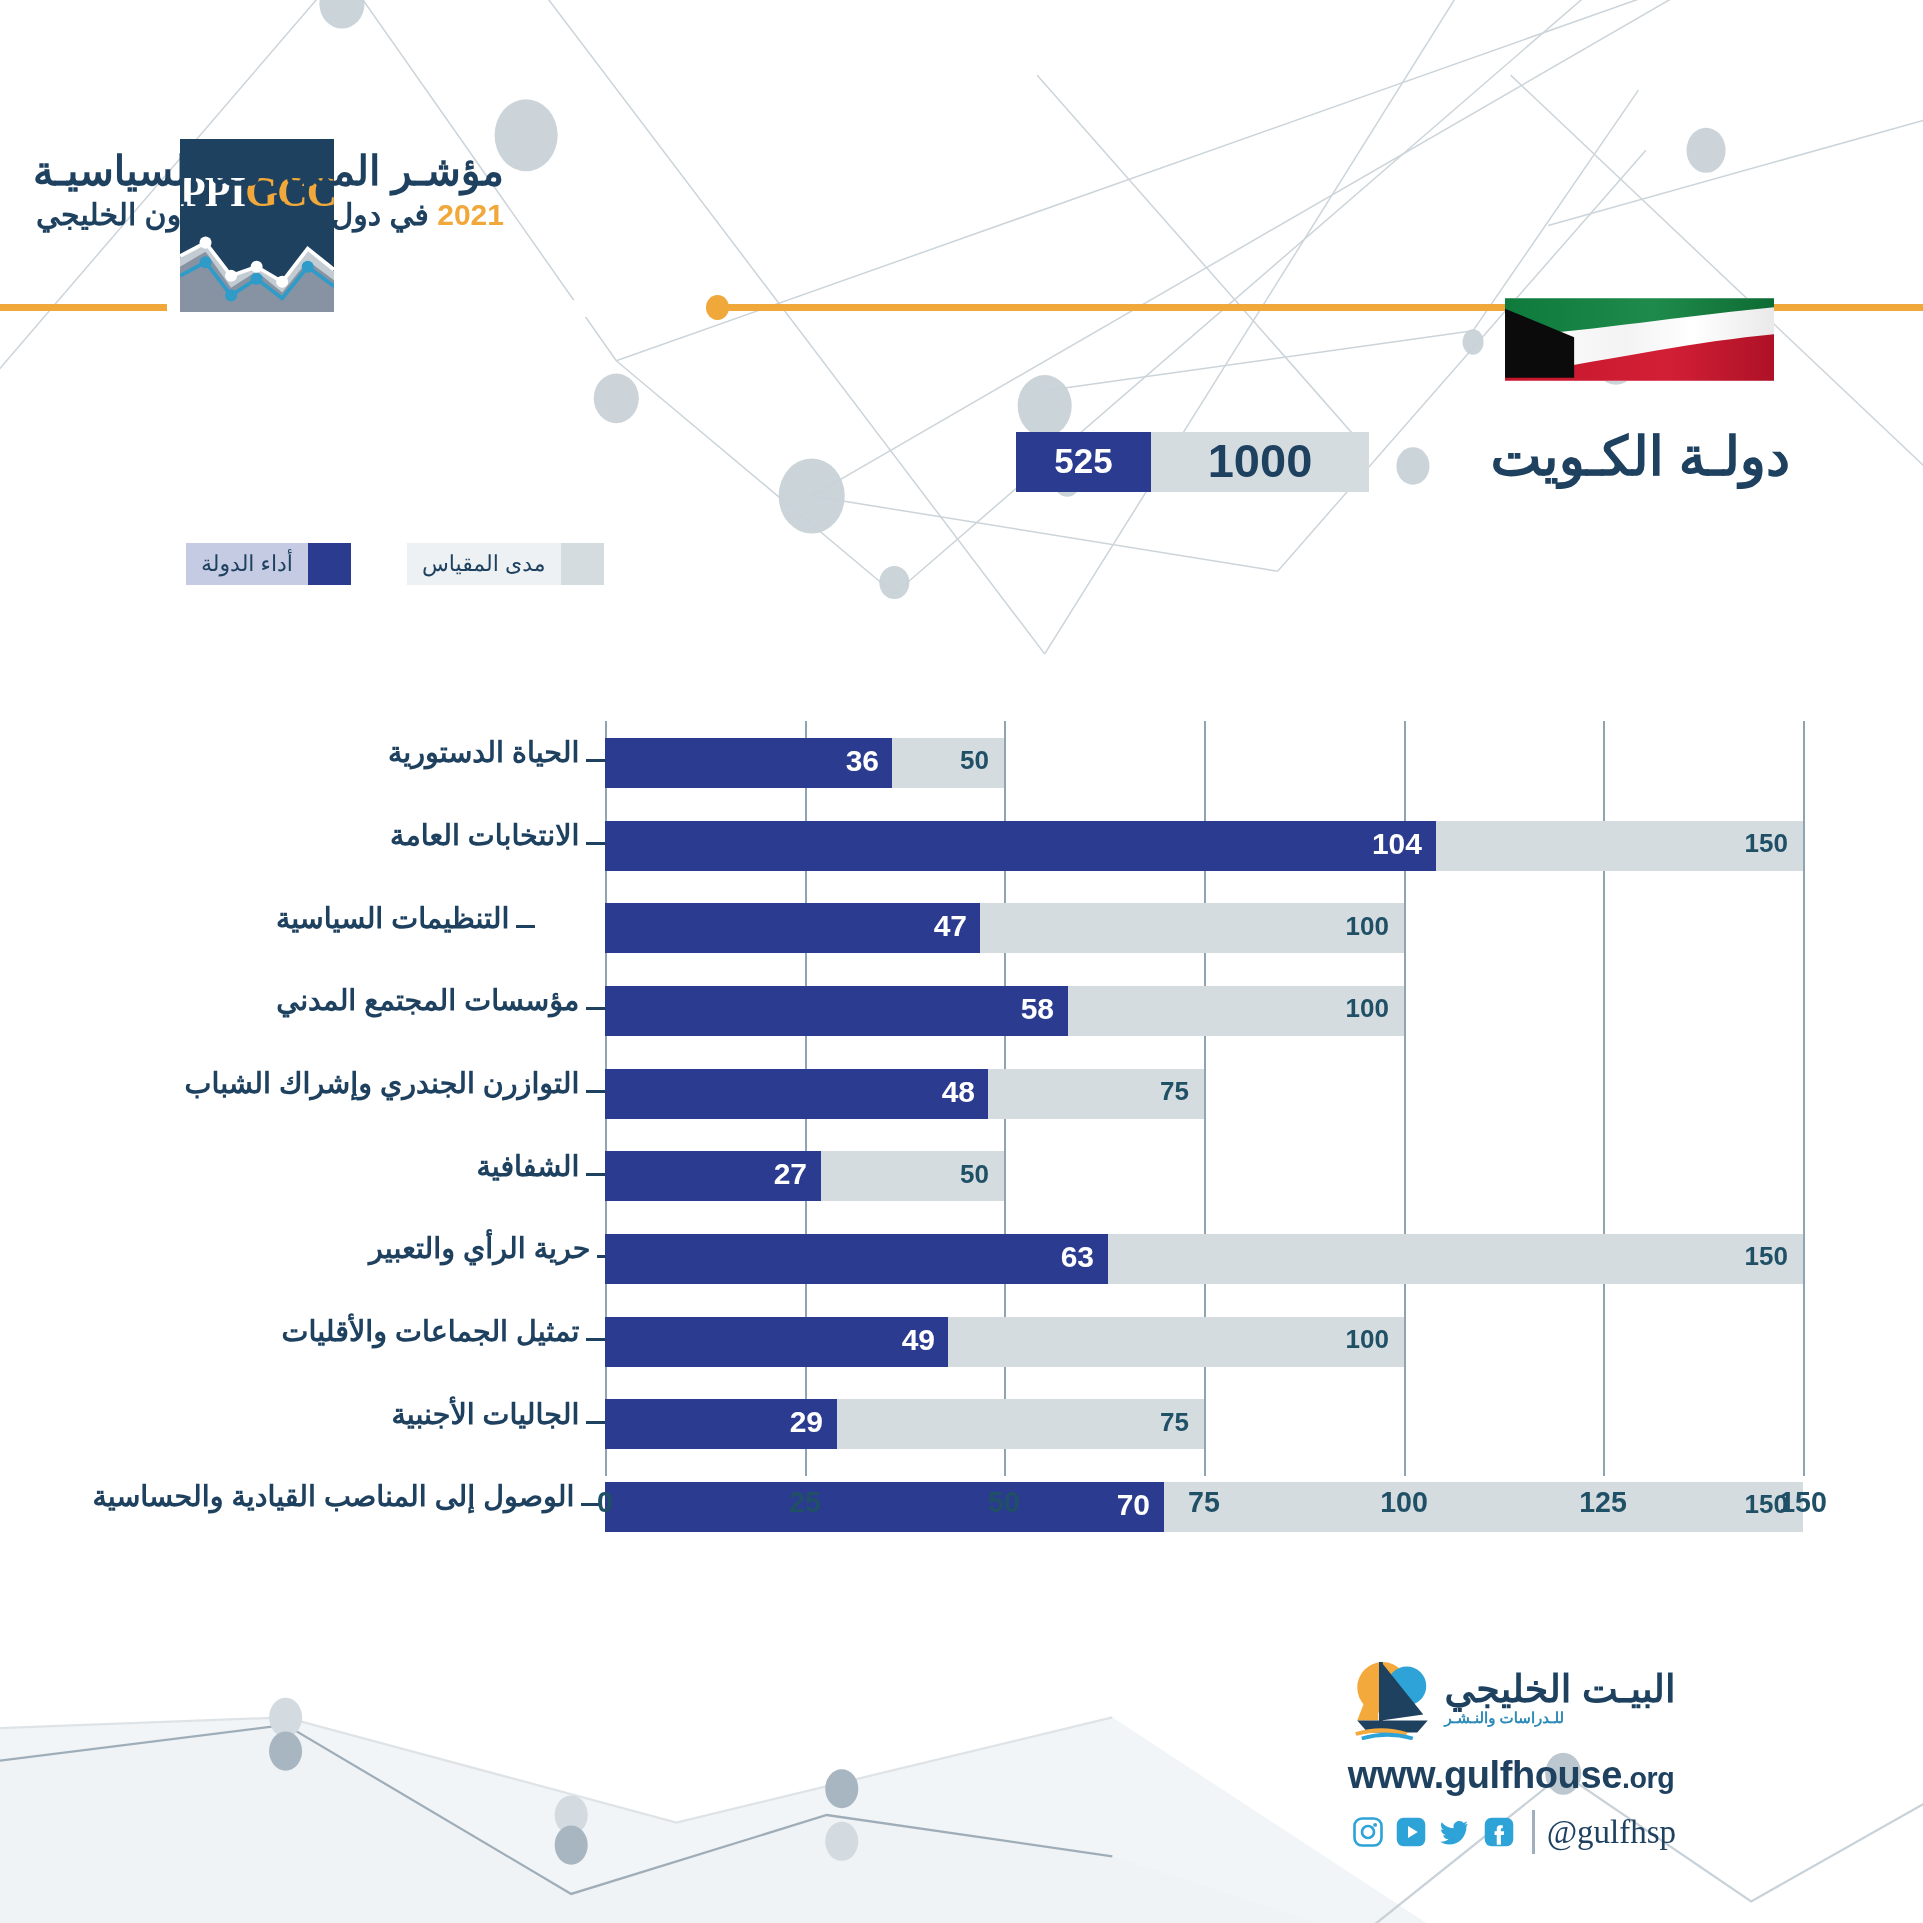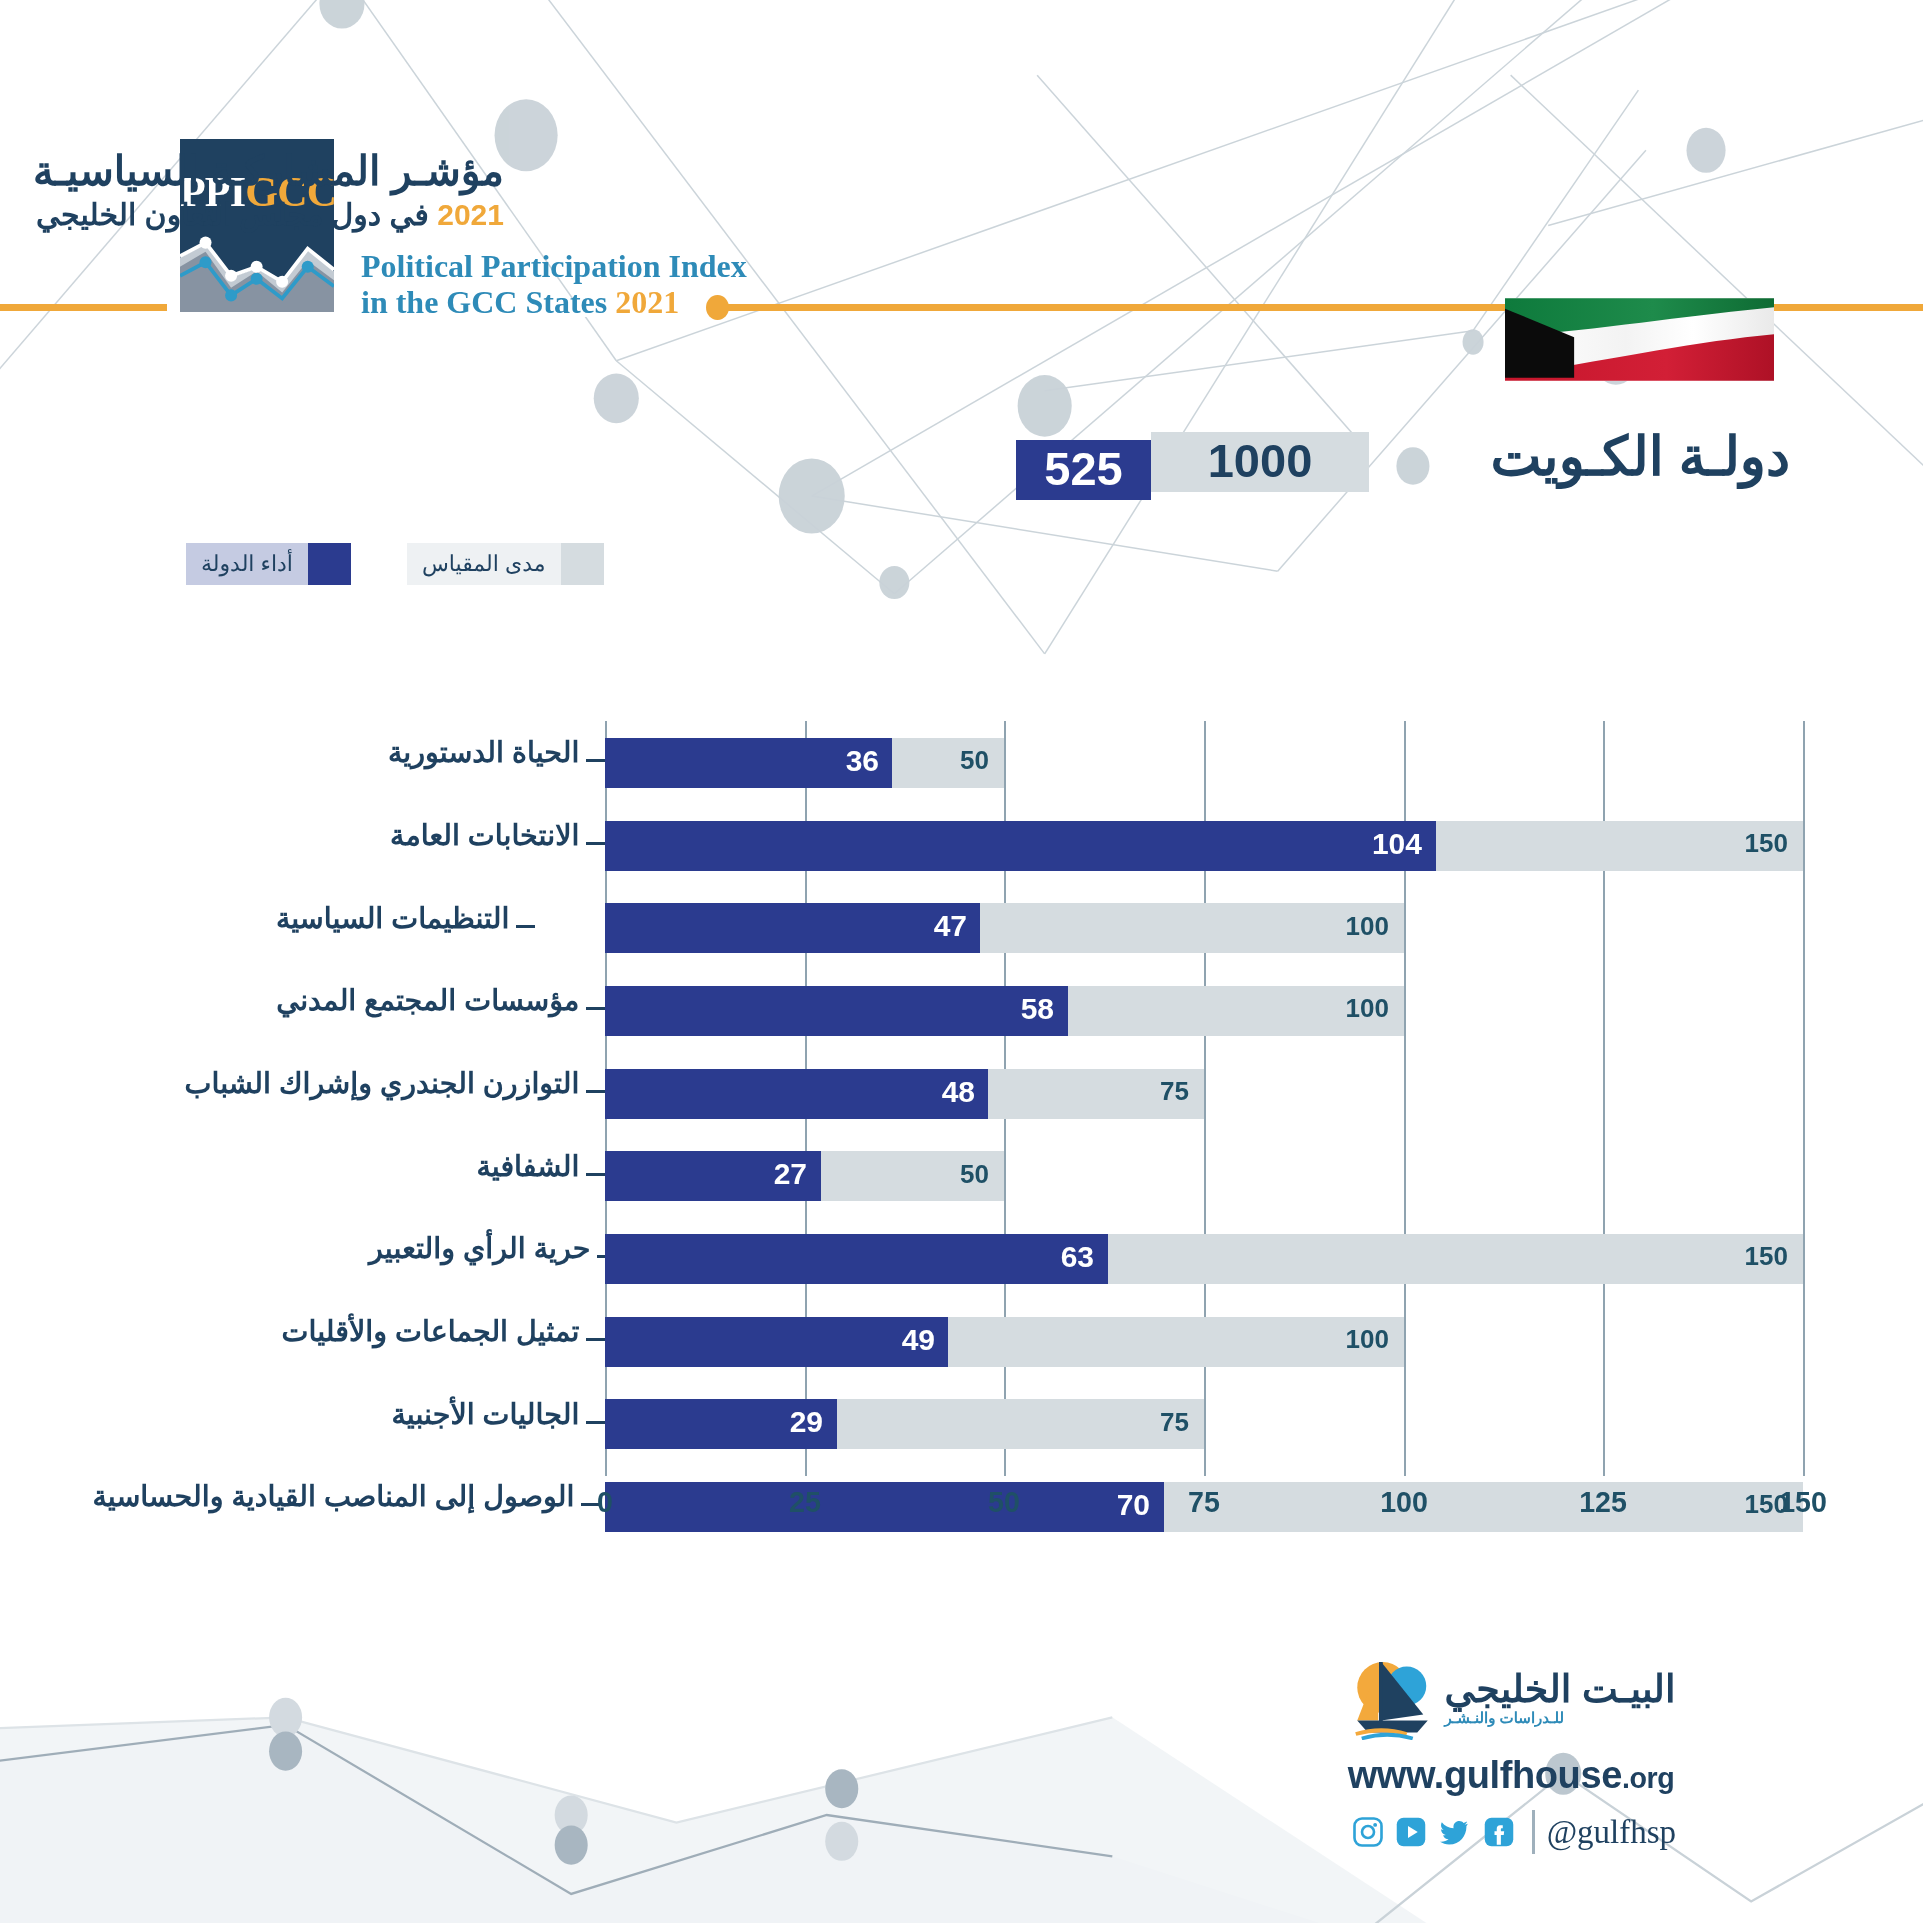--- a/index.html
+++ b/index.html
@@ -62,22 +62,22 @@
     direction:rtl; white-space:nowrap; letter-spacing:1.5px; z-index:3;
   }
   .score-wrap { position:absolute; left:1016px; top:432px; height:60px; display:flex; z-index:3; }
   .score-total {
     width:218px; height:60px; background:#D5DCE0; color:#1F4160;
     font-size:47px; font-weight:bold; display:flex; align-items:center;
     justify-content:center; padding-bottom:3px;
   }
   .score-val {
     width:135px; height:60px; background:#2B3B8F; color:#ffffff;
-    font-size:47px; font-weight:bold; display:flex; align-items:center;
-    justify-content:center; padding-bottom:3px;margin-top:8px;
+    font-size:35px; font-weight:bold; display:flex; align-items:center;
+    justify-content:center; padding-bottom:3px;
   }
 
   
   .legend { position:absolute; left:186px; top:543px; height:42px; display:flex; z-index:3; }
   .leg-item { display:flex; height:42px; margin-right:56px; }
   .leg-label {
     display:flex; align-items:center; justify-content:flex-end;
     padding:0 15px; font-size:22px; color:#1F4160; direction:rtl; white-space:nowrap;
   }
   .leg-label.l1 { background:#C5CBE2; }
@@ -213,25 +213,20 @@
           <circle cx="34" cy="26" r="8"></circle>
           <circle cx="68" cy="70" r="8"></circle>
           <circle cx="102" cy="58" r="8"></circle>
           <circle cx="136" cy="78" r="8"></circle>
         </g>
     </svg>
   </div>
 
   <div class="title-ar">مؤشـر المشاركـة السياسيـة</div>
   <div class="title-ar2"><span class="yr">2021</span> <span>في دول مجلس التعاون الخليجي</span></div>
-  <div class="title-en">
-    <span>Political Participation Index</span><br>
-    <span>in the GCC States</span>
-    <span class="yr">2021</span>
-  </div>
 </div>
 
 <div class="rule"></div>
 <div class="rule-gap"></div>
 <div class="rule-dot"></div>
 
 <svg class="flag" viewBox="0 0 358 110">
   <defs>
     <linearGradient id="wg" x1="0" y1="0" x2="1" y2="0">
       <stop offset="0" stop-color="#ffffff"></stop>

